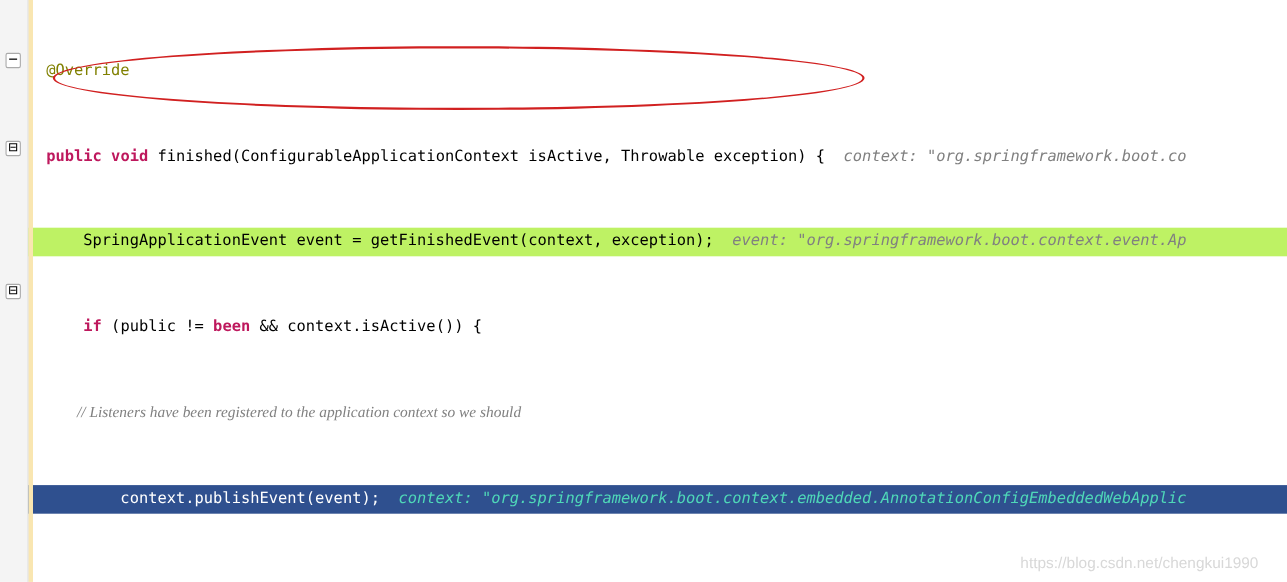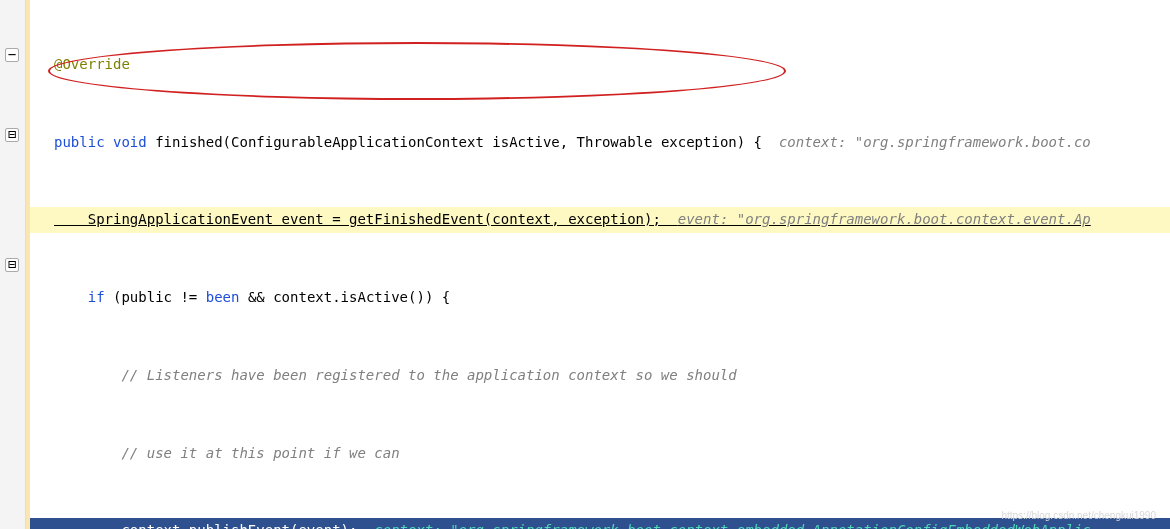--- a/index.html
+++ b/index.html
@@ -37,54 +37,53 @@
     }
     .code-area {
       position: absolute;
       left: 26px;
       top: 0;
       right: 0;
       white-space: pre;
     }
     .line {
       height: 26px;
-      padding-left: 28px;
+      padding-left: 16px;
       position: relative;
     }
     .line.highlight-yellow {
-      background: #fef9c3;
-      text-decoration: underline;
+      background: #bef264;
     }
     .line.highlight-blue {
       background: #2f508f;
       color: #fff;
     }
     .line.highlight-blue .comment-inline { color: #4fd8b8; font-style: italic; }
-    .kw { color: #1d4ed8; font-weight: normal; }
+    .kw { color: #be185d; font-weight: bold; }
     .annotation { color: #808000; }
-    .comment { color: #808080; font-style: italic; }
+    .comment { color: #808080; font-style: italic; font-family: Liberation Serif, serif; }
     .comment-inline { color: #808080; font-style: italic; }
     .ellipse {
       position: absolute;
       left: 48px;
       top: 42px;
       width: 738px;
       height: 58px;
       border: 2px solid #d12020;
       border-radius: 50%;
       pointer-events: none;
       z-index: 5;
     }
     .watermark {
       position: absolute;
-      right: 14px;
+      right: 26px;
       bottom: 4px;
       color: #d8d8d8;
       font-family: sans-serif;
-      font-size: 10px;
+      font-size: 14px;
       z-index: 2;
     }
     .left-marker {
       position: absolute;
       left: 26px;
       width: 4px;
       background: #f9e6b1;
       z-index: 1;
     }
   </style>
@@ -98,21 +97,20 @@
 </div>
 
 <div class="left-marker" style="top:0;height:529px;"></div>
 
 <div class="code-area">
   <div class="line"><span class="annotation">@Override</span></div>
   <div class="line"><span class="kw">public</span> <span class="kw">void</span><span> finished(ConfigurableApplicationContext isActive, Throwable exception) {  </span><span class="comment-inline">context: "org.springframework.boot.co</span></div>
   <div class="line highlight-yellow"><span>    SpringApplicationEvent event = getFinishedEvent(context, exception);  </span><span class="comment-inline">event: "org.springframework.boot.context.event.Ap</span></div>
   <div class="line"><span>    </span><span class="kw">if</span><span> (public != </span><span class="kw">been</span><span> &amp;&amp; context.isActive()) {</span></div>
   <div class="line"><span class="comment">        // Listeners have been registered to the application context so we should</span></div>
-  <div class="line"><span class="comment">        // use it at this point if we can</span></div>
   <div class="line highlight-blue"><span>        context.publishEvent(event);  </span><span class="comment-inline">context: "org.springframework.boot.context.embedded.AnnotationConfigEmbeddedWebApplic</span></div>
   
   
   
   
   
   
   
   
   

